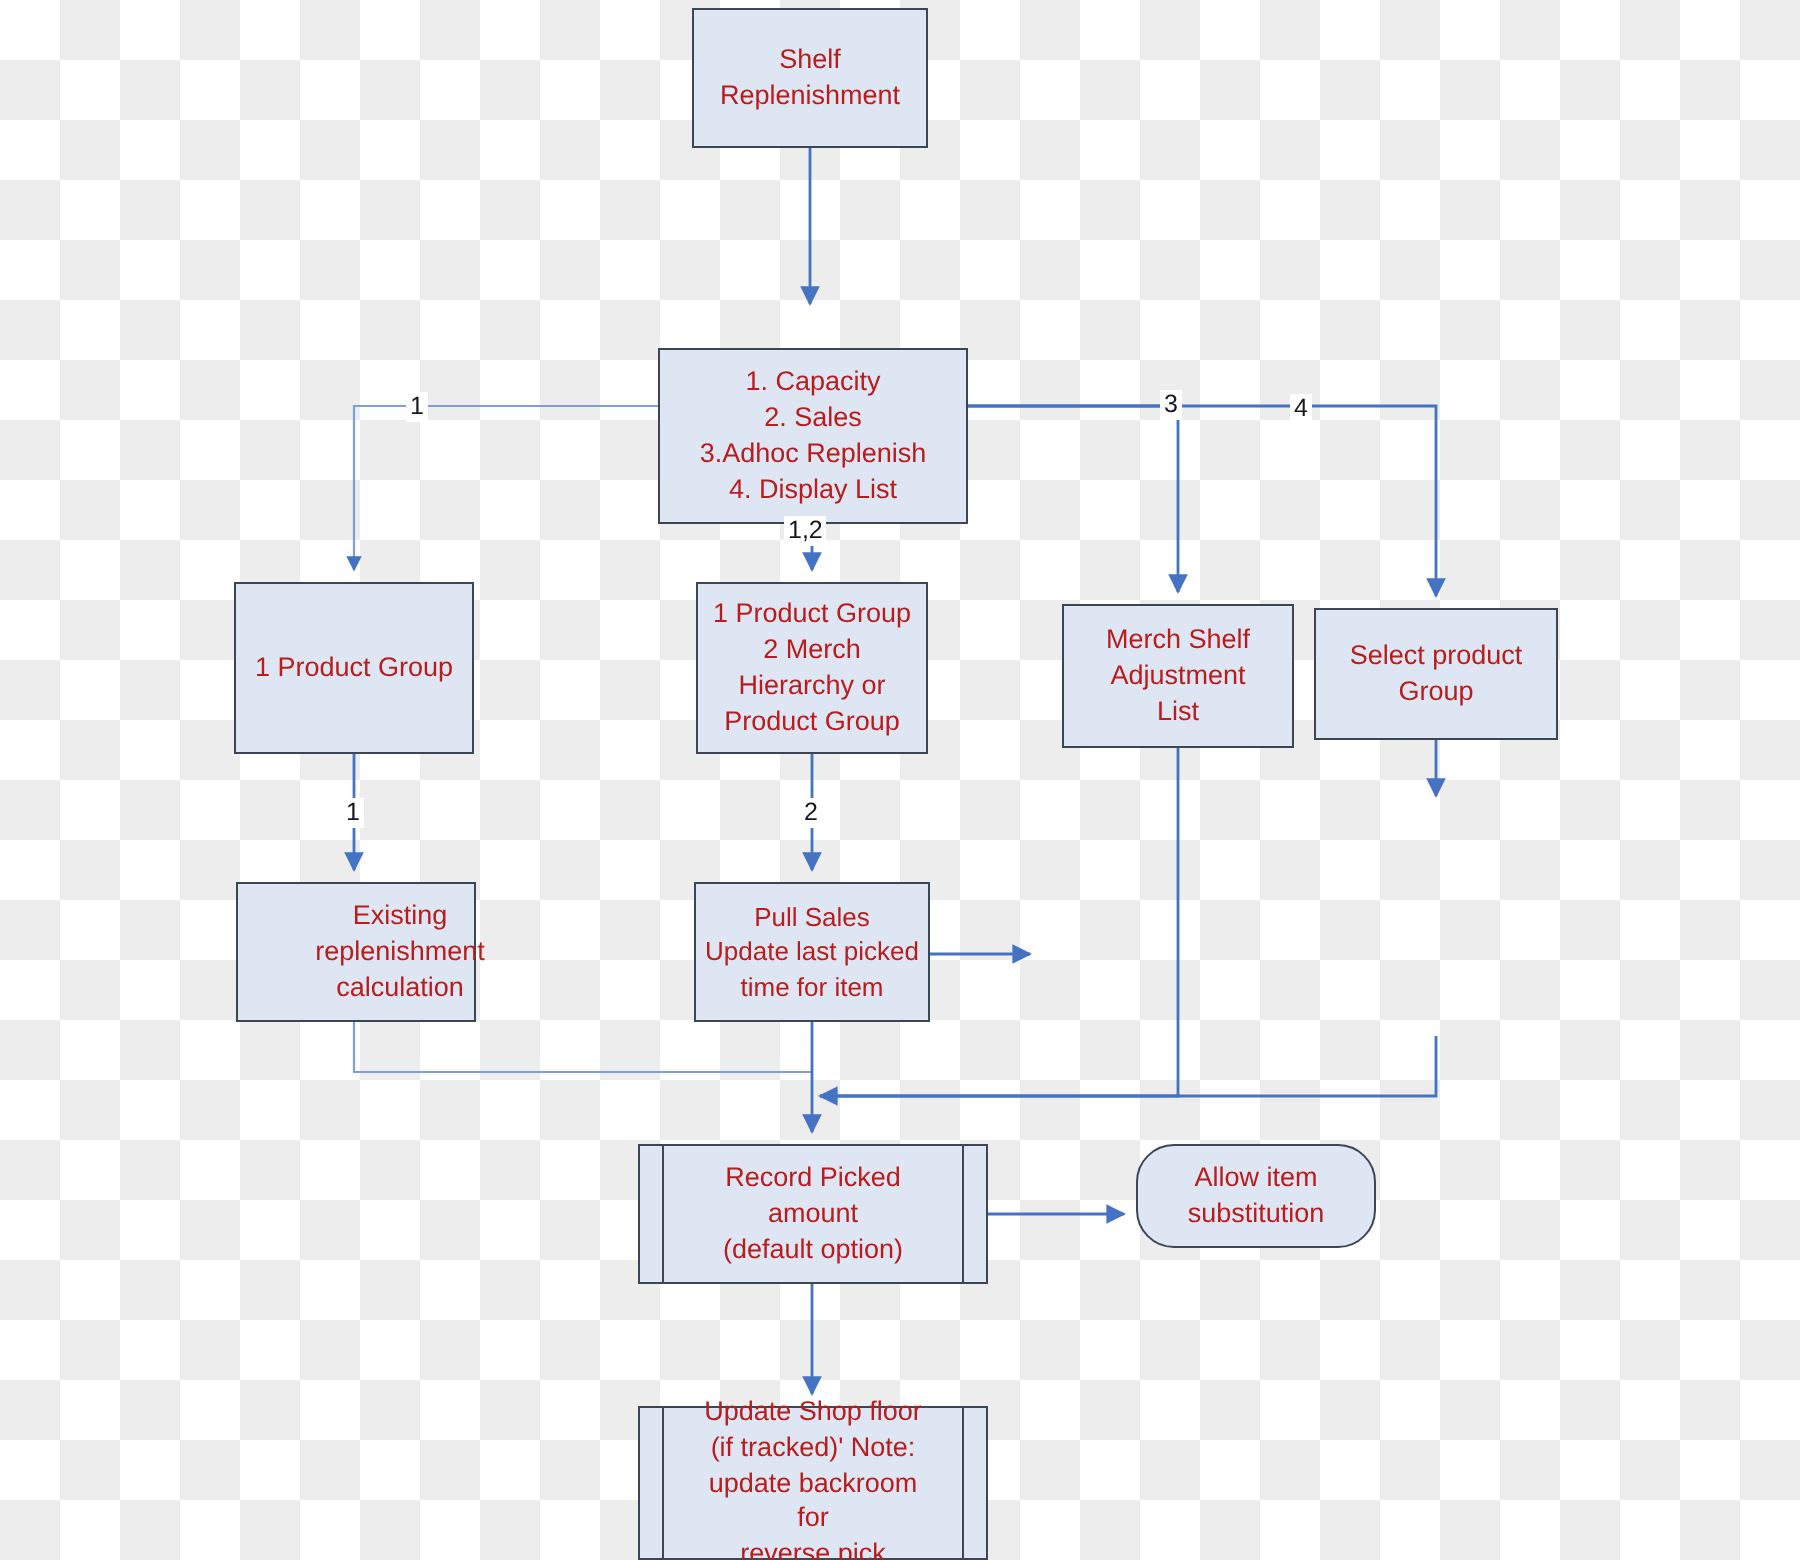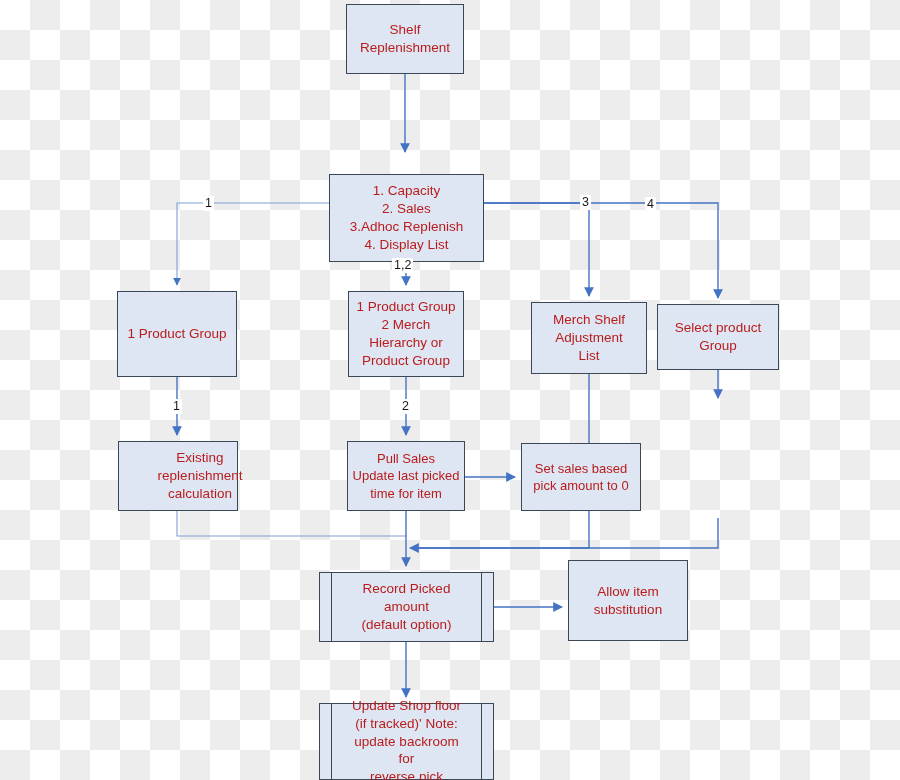--- a/index.html
+++ b/index.html
@@ -145,27 +145,25 @@
 
 
   <div class="node" style="left:118px; top:441px; width:120px; height:70px;padding-left:48px;">Existing
 replenishment
 calculation</div>
 
   <div class="node" style="left:347px; top:441px; width:118px; height:70px; font-size:13px;">Pull Sales
 Update last picked
 time for item</div>
 
-  <div class="node" style="left:521px; top:443px; width:120px; height:68px; font-size:13px;">Set sales based
-pick amount to 0</div>
 
   <div class="node predef" style="left:319px; top:572px; width:175px; height:70px;">Record Picked amount
 (default option)</div>
 
-  <div class="node" style="left:568px; top:560px; width:120px; height:81px;">Allow item
+  <div class="node" style="left:568px; top:572px; width:120px; height:52px;border-radius:19px;">Allow item
 substitution</div>
 
   <div class="node predef" style="left:319px; top:703px; width:175px; height:77px;">Update Shop floor
 (if tracked)' Note:
 update backroom for
 reverse pick</div>
 
   <div class="edge-label" style="left:203px; top:196px;">1</div>
   <div class="edge-label" style="left:580px; top:195px;">3</div>
   <div class="edge-label" style="left:645px; top:197px;">4</div>

